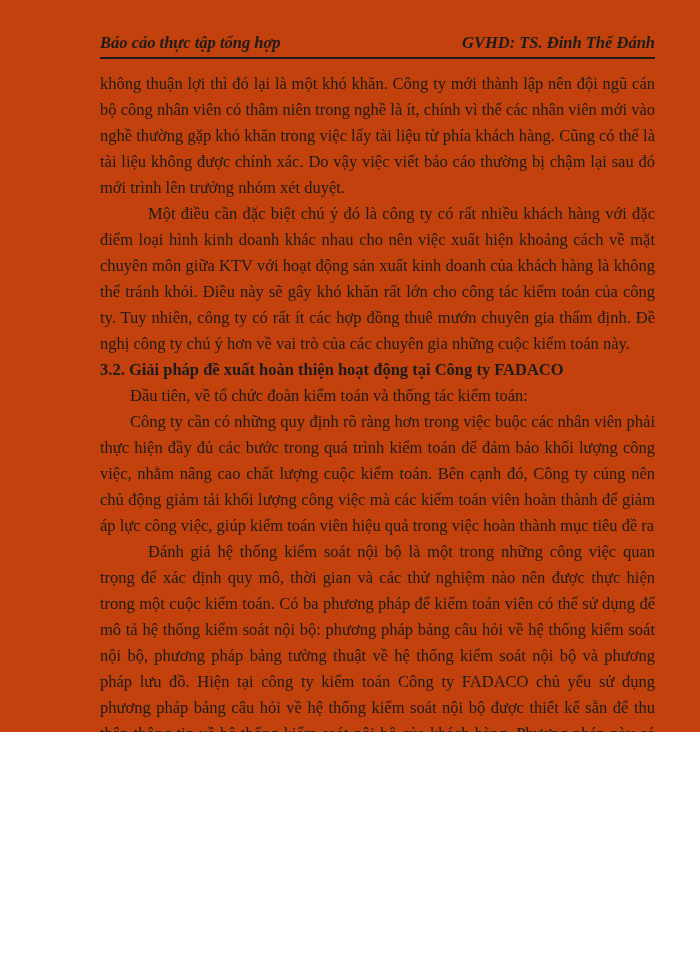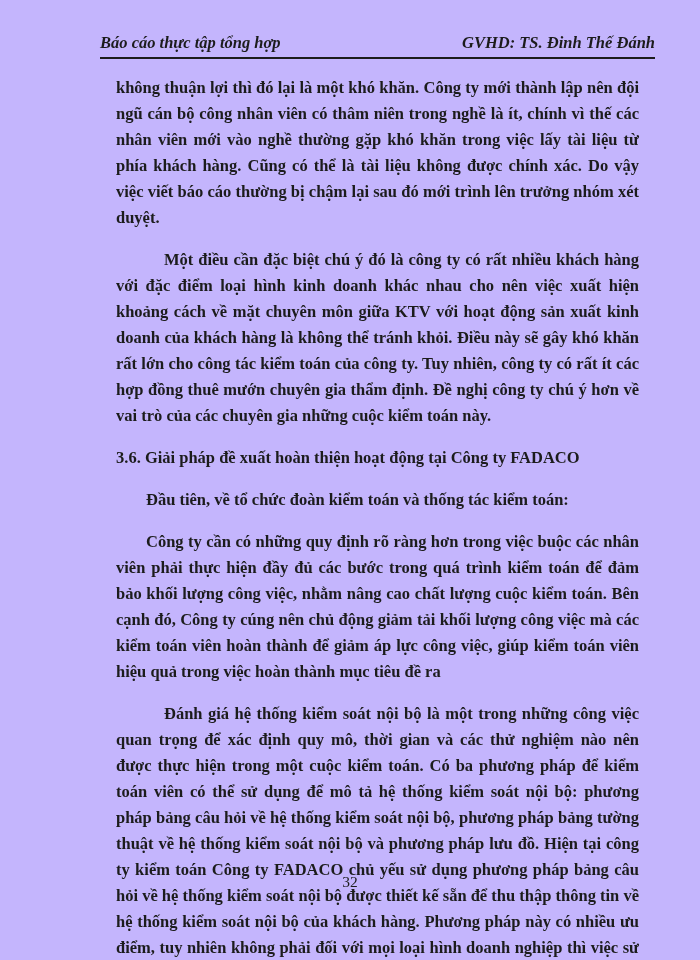--- a/index.html
+++ b/index.html
@@ -3,22 +3,22 @@
 <meta charset="utf-8">
 <style>
   html, body {
     margin: 0;
     padding: 0;
     background: #ffffff;
   }
   .page {
     position: relative;
     width: 700px;
-    height: 960px;
-    background: #c4b5fd;
+    height: 732px;
+    background: #c2410c;
     font-family: "Liberation Serif", "DejaVu Serif", serif;
     color: #1c1c1c;
     overflow: hidden;
     box-sizing: border-box;
   }
   .header {
     display: flex;
     justify-content: space-between;
     align-items: flex-end;
     margin: 32px 45px 0 100px;
@@ -29,23 +29,22 @@
     font-style: italic;
     line-height: 22px;
   }
   .content {
     margin: 12px 45px 0 100px;
     font-size: 16.5px;
     line-height: 26px;
     text-align: justify;
   }
   .content p {
-    margin: 16px;
+    margin: 0;
     padding: 0;
-    font-weight: bold;
   }
   .indent    { text-indent: 48px; }
   .indent-sm { text-indent: 30px; }
   .heading   { font-weight: bold; text-indent: 0; }
   .italic    { font-style: italic; }
   .page-number {
     position: absolute;
     top: 872px;
     left: 0;
     width: 100%;
@@ -60,21 +59,21 @@
 <div class="page">
 
   <div class="header">
     <span>Báo cáo thực tập tổng hợp</span>
     <span>GVHD:  TS. Đinh Thế Đánh</span>
   </div>
 
   <div class="content">
     <p class="paragraph">không thuận lợi thì đó lại là một khó khăn. Công ty mới thành lập nên đội ngũ cán bộ công nhân viên có thâm niên trong nghề là ít, chính vì thế các nhân viên mới vào nghề thường gặp khó khăn trong việc lấy tài liệu từ phía khách hàng. Cũng có thể là tài liệu không được chính xác. Do vậy việc viết báo cáo thường bị chậm lại sau đó mới trình lên trưởng nhóm xét duyệt.</p>
     <p class="paragraph indent">Một điều cần đặc biệt chú ý đó là công ty có rất nhiều khách hàng với đặc điểm loại hình kinh doanh khác nhau cho nên việc xuất hiện khoảng cách về mặt chuyên môn giữa KTV với hoạt động sản xuất kinh doanh của khách hàng là không thể tránh khỏi. Điều này sẽ gây khó khăn rất lớn cho công tác kiểm toán của công ty. Tuy nhiên, công ty có rất ít các hợp đồng thuê mướn chuyên gia thẩm định. Đề nghị công ty chú ý hơn về vai trò của các chuyên gia những cuộc kiểm toán này.</p>
-    <p class="paragraph heading">3.6. Giải pháp  đề xuất hoàn thiện hoạt động tại Công ty FADACO</p>
+    <p class="paragraph heading">3.2. Giải pháp  đề xuất hoàn thiện hoạt động tại Công ty FADACO</p>
     <p class="paragraph indent-sm">Đầu tiên, về tổ chức đoàn kiểm toán và thống tác kiểm toán:</p>
     <p class="paragraph indent-sm">Công ty cần có những quy định rõ ràng hơn trong việc buộc các nhân viên phải thực hiện đầy đủ các bước trong quá trình kiểm toán để đảm bảo khối lượng công việc, nhằm nâng cao chất lượng cuộc kiểm toán. Bên cạnh đó, Công ty cúng nên chủ động giảm tải khối lượng công việc mà các kiểm toán viên hoàn thành để giảm áp lực công việc, giúp kiểm toán viên hiệu quả  trong việc hoàn thành mục tiêu đề ra</p>
     <p class="paragraph indent">Đánh giá hệ thống kiểm soát nội bộ là một trong những công việc quan trọng để xác định quy mô, thời gian và các thử nghiệm nào nên được thực hiện trong một cuộc kiểm toán. Có ba phương pháp để kiểm toán viên có thể sử dụng để mô tả hệ thống kiểm soát nội bộ: phương pháp bảng câu hỏi về hệ thống kiểm soát nội bộ, phương pháp bảng tường thuật về hệ thống kiểm soát nội bộ và phương pháp lưu đồ. Hiện tại công ty kiểm toán Công ty FADACO  chủ yếu sử dụng phương pháp bảng câu hỏi về hệ thống kiểm soát nội bộ được thiết kế sẵn để thu thập thông tin về hệ thống kiểm soát nội bộ của khách hàng. Phương pháp này có nhiều ưu điểm, tuy nhiên không phải đối với mọi loại hình doanh nghiệp thì việc sử dụng bảng câu hỏi về hệ thống nội bộ đều mang lại kết quả tốt nhất. Sử dụng lưu đồ giúp kiểm toán viên nhận xét chính xác hơn về các thủ tục kiểm soát áp dụng đối với các hoạt động</p>
   </div>
 
   <div class="page-number">32</div>
 
 </div>
 
 </body></html>

